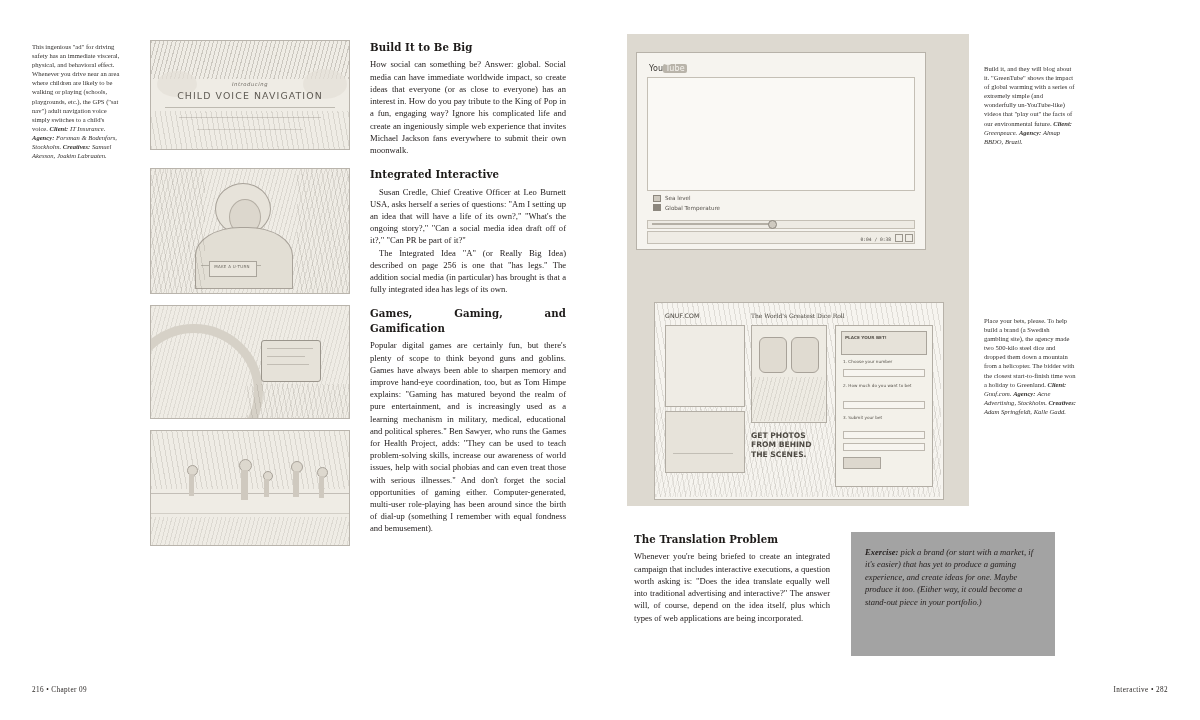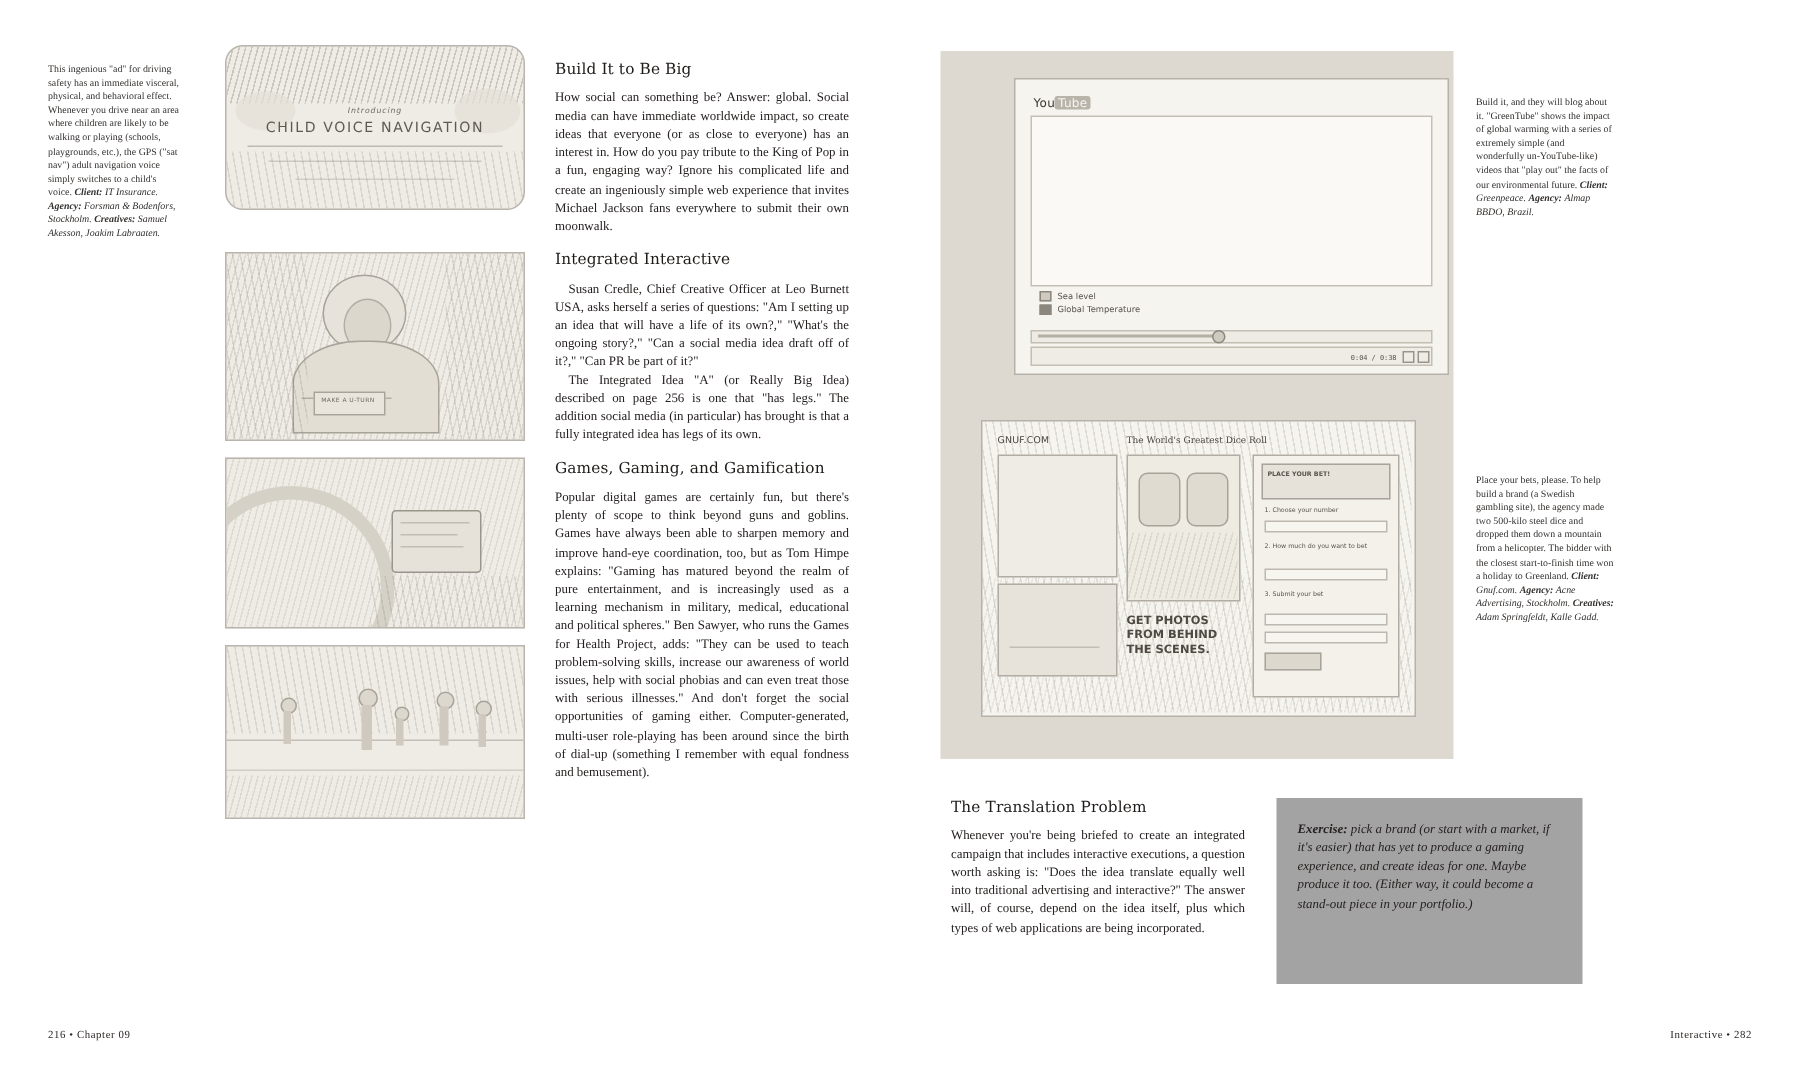--- a/index.html
+++ b/index.html
@@ -32,21 +32,21 @@
   .body-col {
     font-size: 8.6px;
     line-height: 1.42;
     text-align: justify;
     color: #262120;
   }
   .body-col p { margin: 0; text-indent: 9px; }
   .body-col p.first { text-indent: 0; }
   h2.head {
     font-family: "DejaVu Serif", serif;
-    font-weight: normal;
+    font-weight: bold;
     font-size: 10.2px;
     margin: 0 0 4px 0;
     letter-spacing: .1px;
     color: #1d1a18;
   }
   h2.head.spaced { margin-top: 11px; }
 
   
   .caption-left {
     position: absolute;
@@ -61,21 +61,21 @@
   .caption-left i { font-style: italic; }
   .caption-left b { font-weight: bold; font-style: italic; }
 
   .sketch {
     position: absolute;
     left: 150px;
     border: 1px solid #b9b4ac;
     background: #efece5;
     overflow: hidden;
   }
-  .sketch-1 { top: 30px;  width: 198px; height: 108px; border-radius: 12px; }
+  .sketch-1 { top: 40px;  width: 198px; height: 108px; }
   .sketch-2 { top: 168px; width: 198px; height: 124px; }
   .sketch-3 { top: 305px; width: 198px; height: 112px; }
   .sketch-4 { top: 430px; width: 198px; height: 114px; }
 
   .sk-inner { position: absolute; inset: 0; }
   .sk-label {
     position: absolute;
     left: 0; right: 0;
     text-align: center;
     font-family: "DejaVu Sans", sans-serif;
@@ -96,22 +96,22 @@
     top: 34px;
     width: 342px;
     height: 472px;
     background: #ddd9d0;
   }
   .screen-box {
     position: absolute;
     background: #f6f4ef;
     border: 1px solid #b7b2a9;
   }
-  .screen-yt { left: 676px; top: 52px; width: 288px; height: 196px; }
-  .screen-dice { left: 654px; top: 280px; width: 288px; height: 196px; }
+  .screen-yt { left: 636px; top: 52px; width: 288px; height: 196px; }
+  .screen-dice { left: 654px; top: 302px; width: 288px; height: 196px; }
 
   .caption-right {
     position: absolute;
     font-size: 6.6px;
     line-height: 1.38;
     color: #33302e;
     width: 92px;
   }
   .caption-right i { font-style: italic; }
   .caption-right b { font-weight: bold; font-style: italic; }

